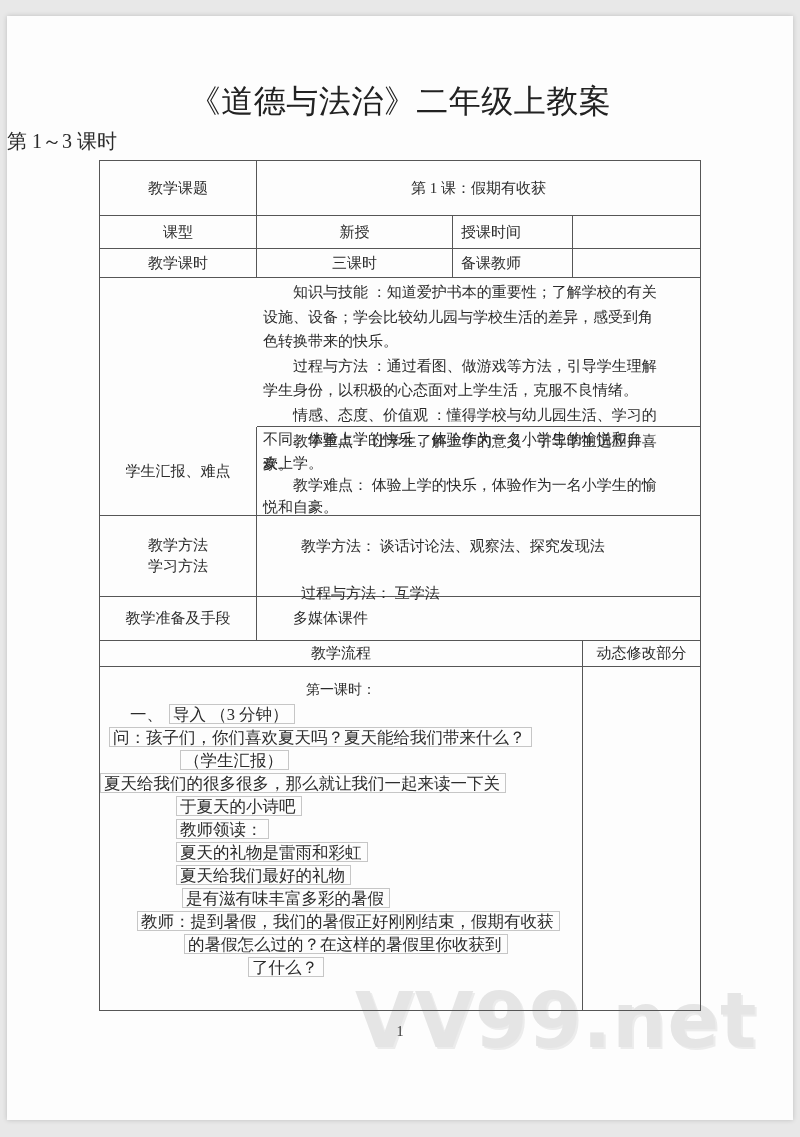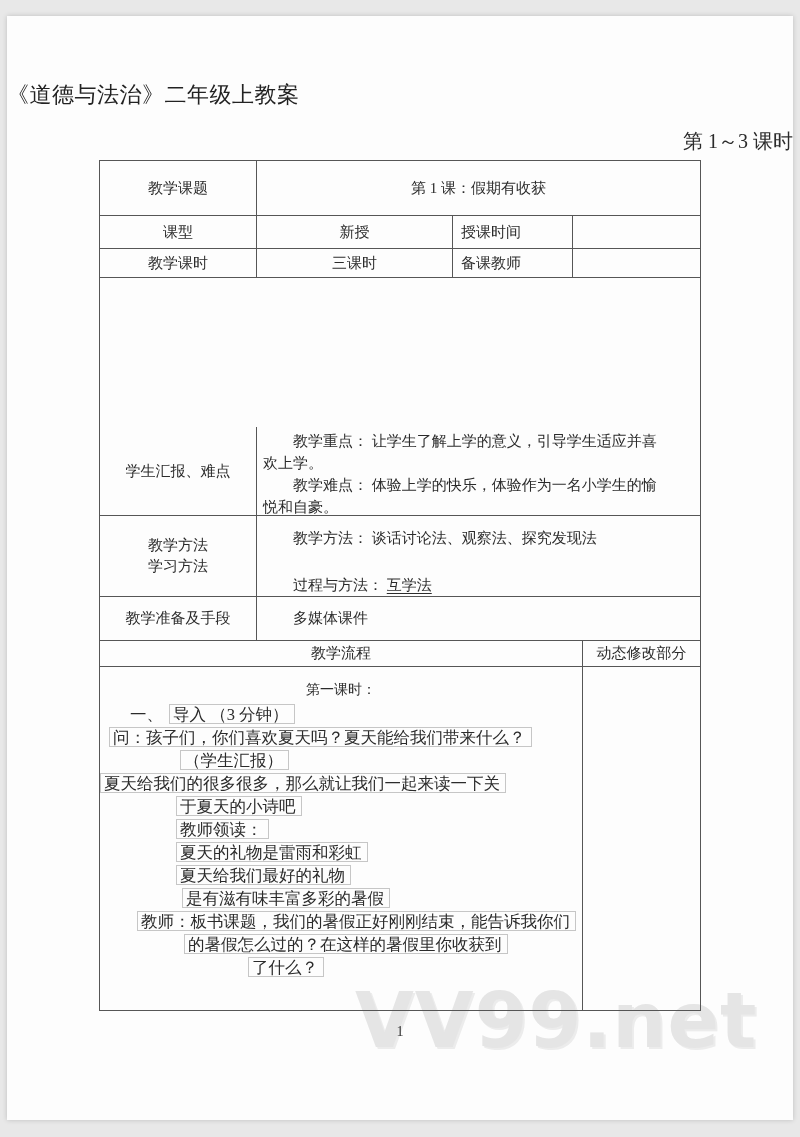--- a/index.html
+++ b/index.html
@@ -10,26 +10,26 @@
     font-family: "Liberation Serif", "DejaVu Serif", serif;
   }
   .page {
     position: absolute; left: 7px; top: 16px;
     width: 786px; height: 1104px;
     background: var(--page-background, #fdfdfd);
     box-shadow: 0 0 5px rgba(0,0,0,0.18);
   }
   .doc-title {
     position: absolute; top: 64px; left: 0; width: 100%;
-    font-size: 22px; letter-spacing: 0.5px;
+    text-align: center; font-size: 32px; letter-spacing: 0.5px;
     color: #222; font-weight: 500; z-index: 2;
   }
   .doc-subtitle {
     position: absolute; top: 112px; left: 0; width: 100%;
-    text-align: right; font-size: 20px; color: #2b2b2b; z-index: 2;
+    text-align: left; font-size: 20px; color: #2b2b2b; z-index: 2;
   }
   .watermark {
     position: absolute; left: 348px; top: 960px;
     font-family: "DejaVu Sans", sans-serif;
     font-weight: bold; font-size: 76px; letter-spacing: 1px;
     color: var(--watermark, #e5e5e5);
     text-shadow: 2px 2px 0 #ececec;
     z-index: 1; white-space: nowrap;
   }
   .page-number {
@@ -52,23 +52,23 @@
   }
   .cell.er { border-right: none; }
   .cell.eb { border-bottom: none; }
   .ctr { display: flex; align-items: center; justify-content: center; text-align: center; }
   .lft { display: flex; align-items: center; justify-content: flex-start; padding-left: 8px; }
   .lab2 { display: flex; flex-direction: column; align-items: center; justify-content: center; line-height: 21px; }
   .paras-obj { padding: 2px 37px 0 6px; line-height: 24.5px; }
   .paras-kp  { padding: 3px 37px 0 6px; line-height: 22px; }
   .para { margin: 0; text-indent: 2em; }
   .methods-content { padding: 12px 10px 0 6px; }
-  .methods-content p { margin: 0; text-indent: 2em; line-height: 21px; }
+  .methods-content p { margin: 8px; text-indent: 2em; line-height: 21px; }
   .methods-content p.m2 { margin-top: 26px; }
-  .uline { text-decoration: underline; text-underline-offset: 3px; }
+  .uline { text-underline-offset: 3px; }
   .prep-value { padding-left: 36px; }
   .flow-cell { padding-top: 2px; overflow: hidden; }
   .session { text-align: center; font-size: 14px; height: 20px; margin-top: 12px; }
   .flow-line { margin-top: 3px; height: 20px; white-space: nowrap; font-size: 16.5px; line-height: 17px; }
   .flow-line .prefix { display: inline-block; margin-right: 6px; vertical-align: top; padding-top: 2px; }
   .flow-line .box {
     display: inline-block;
     border: 1px solid var(--box-border, #c6c6c6);
     line-height: 17px; padding: 1px 5px 0 3px;
   }
@@ -91,20 +91,25 @@
     <div class="cell ctr" style="left:0;top:55px;width:157px;height:33px">课型</div>
     <div class="cell ctr" style="left:157px;top:55px;width:196px;height:33px">新授</div>
     <div class="cell lft" style="left:353px;top:55px;width:120px;height:33px">授课时间</div>
     <div class="cell er" style="left:473px;top:55px;width:127px;height:33px"></div>
 
     <div class="cell ctr" style="left:0;top:88px;width:157px;height:29px">教学课时</div>
     <div class="cell ctr" style="left:157px;top:88px;width:196px;height:29px">三课时</div>
     <div class="cell lft" style="left:353px;top:88px;width:120px;height:29px">备课教师</div>
     <div class="cell er" style="left:473px;top:88px;width:127px;height:29px"></div>
 
+    <div class="cell er paras-obj" id="obj-paras" style="left:157px;top:117px;width:443px;height:149px">
+        <p class="para">知识与技能 ：知道爱护书本的重要性；了解学校的有关设施、设备；学会比较幼儿园与学校生活的差异，感受到角色转换带来的快乐。</p>
+        <p class="para">过程与方法 ：通过看图、做游戏等方法，引导学生理解学生身份，以积极的心态面对上学生活，克服不良情绪。</p>
+        <p class="para">情感、态度、价值观 ：懂得学校与幼儿园生活、学习的不同。体验上学的快乐， 体验作为一名小学生的愉悦和自豪。</p>
+      </div>
 
     <div class="cell ctr" style="left:0;top:266px;width:157px;height:89px">学生汇报、难点</div>
     <div class="cell er paras-kp" id="kp-paras" style="left:157px;top:266px;width:443px;height:89px">
         <p class="para">教学重点： 让学生了解上学的意义，引导学生适应并喜欢上学。</p>
         <p class="para">教学难点： 体验上学的快乐，体验作为一名小学生的愉悦和自豪。</p>
       </div>
 
     <div class="cell lab2" style="left:0;top:355px;width:157px;height:81px">
       <span>教学方法</span>
       <span>学习方法</span>
@@ -125,21 +130,21 @@
       <div id="flow-lines">
           <div class="flow-line" style="margin-left: 30px;"><span class="prefix">一、</span><span class="box">导入 （3 分钟）</span></div>
           <div class="flow-line" style="margin-left: 9px;"><span class="box">问：孩子们，你们喜欢夏天吗？夏天能给我们带来什么？</span></div>
           <div class="flow-line" style="margin-left: 80px;"><span class="box">（学生汇报）</span></div>
           <div class="flow-line" style=""><span class="box">夏天给我们的很多很多，那么就让我们一起来读一下关</span></div>
           <div class="flow-line" style="margin-left: 76px;"><span class="box">于夏天的小诗吧</span></div>
           <div class="flow-line" style="margin-left: 76px;"><span class="box">教师领读：</span></div>
           <div class="flow-line" style="margin-left: 76px;"><span class="box">夏天的礼物是雷雨和彩虹</span></div>
           <div class="flow-line" style="margin-left: 76px;"><span class="box">夏天给我们最好的礼物</span></div>
           <div class="flow-line" style="margin-left: 82px;"><span class="box">是有滋有味丰富多彩的暑假</span></div>
-          <div class="flow-line" style="margin-left: 37px;"><span class="box">教师：板书课题，我们的暑假正好刚刚结束，能告诉我你们</span></div>
+          <div class="flow-line" style="margin-left: 37px;"><span class="box">教师：提到暑假，我们的暑假正好刚刚结束，假期有收获</span></div>
           <div class="flow-line" style="margin-left: 84px;"><span class="box">的暑假怎么过的？在这样的暑假里你收获到</span></div>
           <div class="flow-line" style="margin-left: 148px;"><span class="box">了什么？</span></div>
         </div>
     </div>
     <div class="cell er eb" style="left:483px;top:506px;width:117px;height:343px"></div>
 
   </div>
 
   <div class="page-number">1</div>
 </div>

